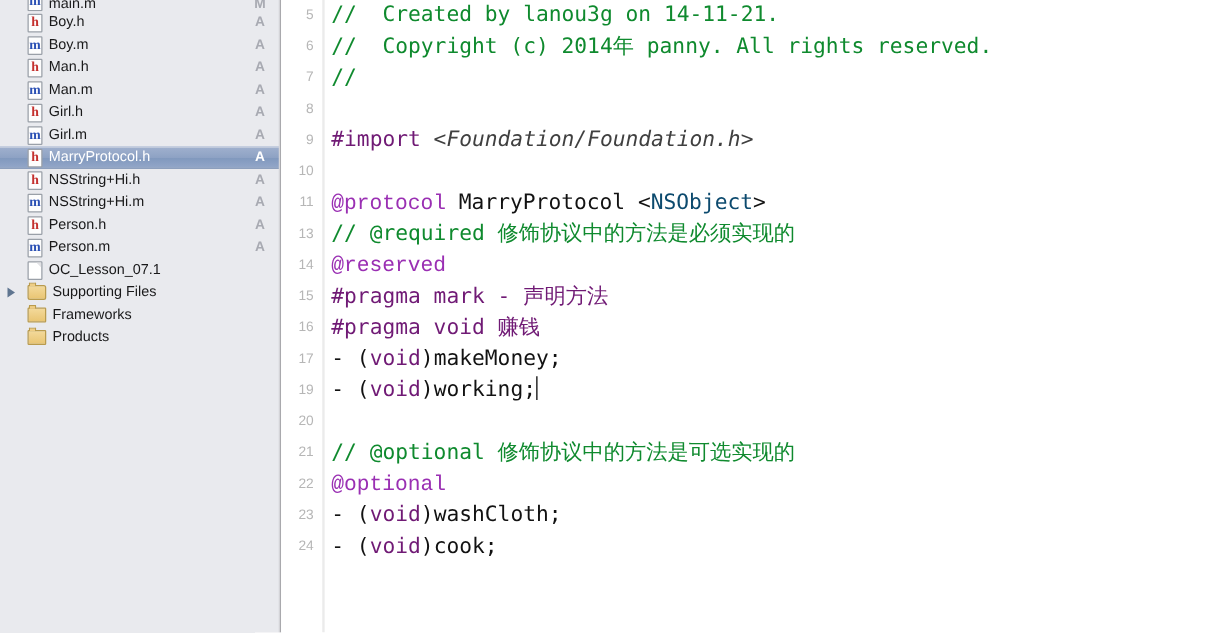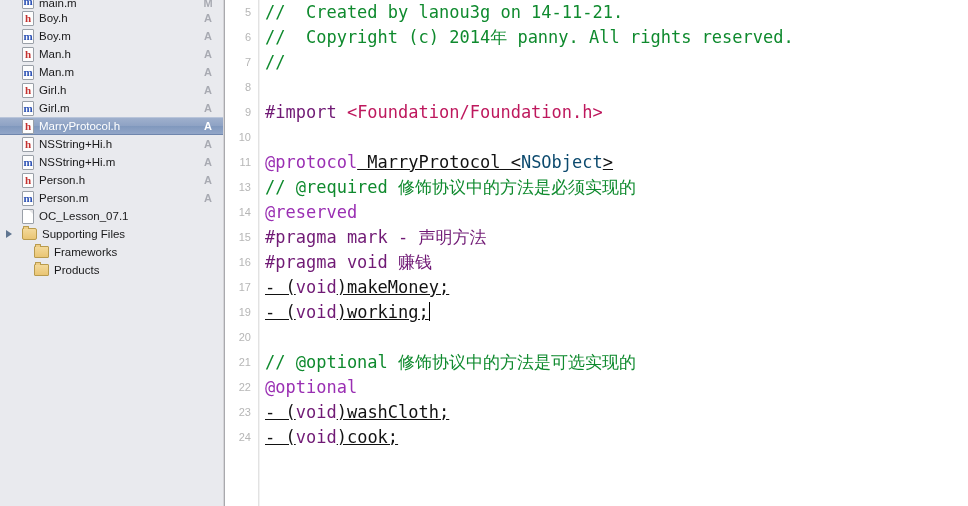--- a/index.html
+++ b/index.html
@@ -40,21 +40,21 @@
   .nav-row.selected{
     background:linear-gradient(to bottom,#9fb0cd 0%,#8ea2c4 50%,#8098bd 51%,#92a6c8 100%);
     color:#ffffff;
     border-top:1px solid #b9c5da;
     border-bottom:1px solid #6f86ad;
     height:18px;
   }
   .nav-row.selected .status{color:#ffffff;font-weight:bold;}
   .nav-row.clip-top{height:9px;align-items:flex-end;overflow:hidden;}
 
-  .indent-0{padding-left:22px;margin-left:12px;}
+  .indent-0{padding-left:22px;}
   .indent-1{padding-left:22px;}
 
   .disclosure{
     position:absolute;left:6px;top:50%;transform:translateY(-50%);
     width:0;height:0;
     border-left:6px solid #5f7590;
     border-top:4px solid transparent;
     border-bottom:4px solid transparent;
   }
 
@@ -147,24 +147,24 @@
     line-height:25px;
     color:#b6b6b6;
   }
   .ltext{
     position:absolute;left:40px;top:0;
     line-height:25px;
   }
 
   .cmt{color:#0f8a2e;}
   .pre{color:#701a75;}
-  .kw{color:#9a2fb3;}
-  .str{color:#be185d;}
+  .kw{color:#9a2fb3;font-family:Liberation Mono, monospace;}
+  .str{color:#404040;font-style:italic;}
   .typ{color:#0c4a6e;}
-  .plain{color:#121212;text-decoration:underline;}
+  .plain{color:#121212;}
   .caret{
     display:inline-block;width:1px;height:19px;
     background:#000;vertical-align:-3px;
   }
 </style>
 </head>
 <body>
 
 <div id="app">
 

